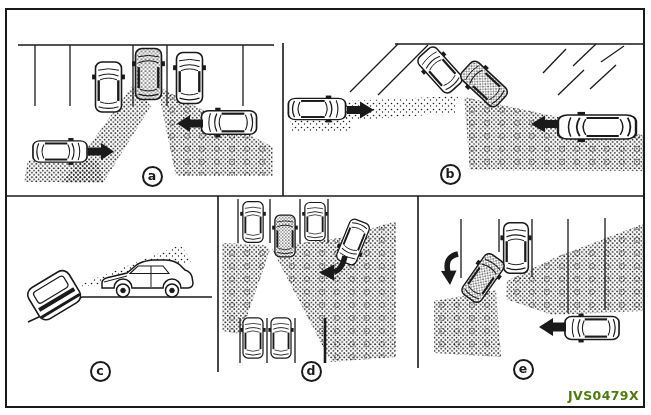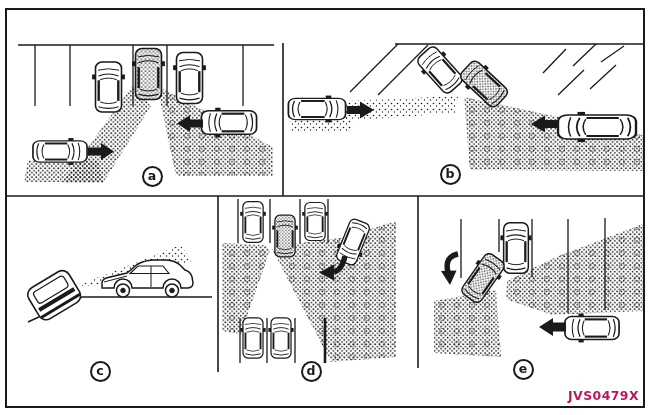--- a/index.html
+++ b/index.html
@@ -9,21 +9,21 @@
   }
   .stage svg{position:absolute;left:0;top:0;}
   .plabel{
     position:absolute;width:17px;height:17px;border:2px solid #1a1a1a;border-radius:50%;
     display:flex;align-items:center;justify-content:center;
     font-size:12.5px;font-weight:bold;color:#1a1a1a;background:#ffffff;
     line-height:1;user-select:none;
   }
   .figcode{
     position:absolute;right:12px;top:388px;width:120px;text-align:right;
-    font-size:12.5px;font-weight:bold;color:#be185d;letter-spacing:0.4px;
+    font-size:12.5px;font-weight:bold;color:#4d7c0f;letter-spacing:0.4px;
   }
 </style>
 </head>
 <body>
 
 <div class="stage">
 <svg width="651" height="415" viewBox="0 0 651 415">
   <defs>
     <pattern id="stipZone" width="4.4" height="4.4" patternUnits="userSpaceOnUse">
       <circle cx="1.1" cy="1.1" r="0.95" fill="#1a1a1a"></circle>

